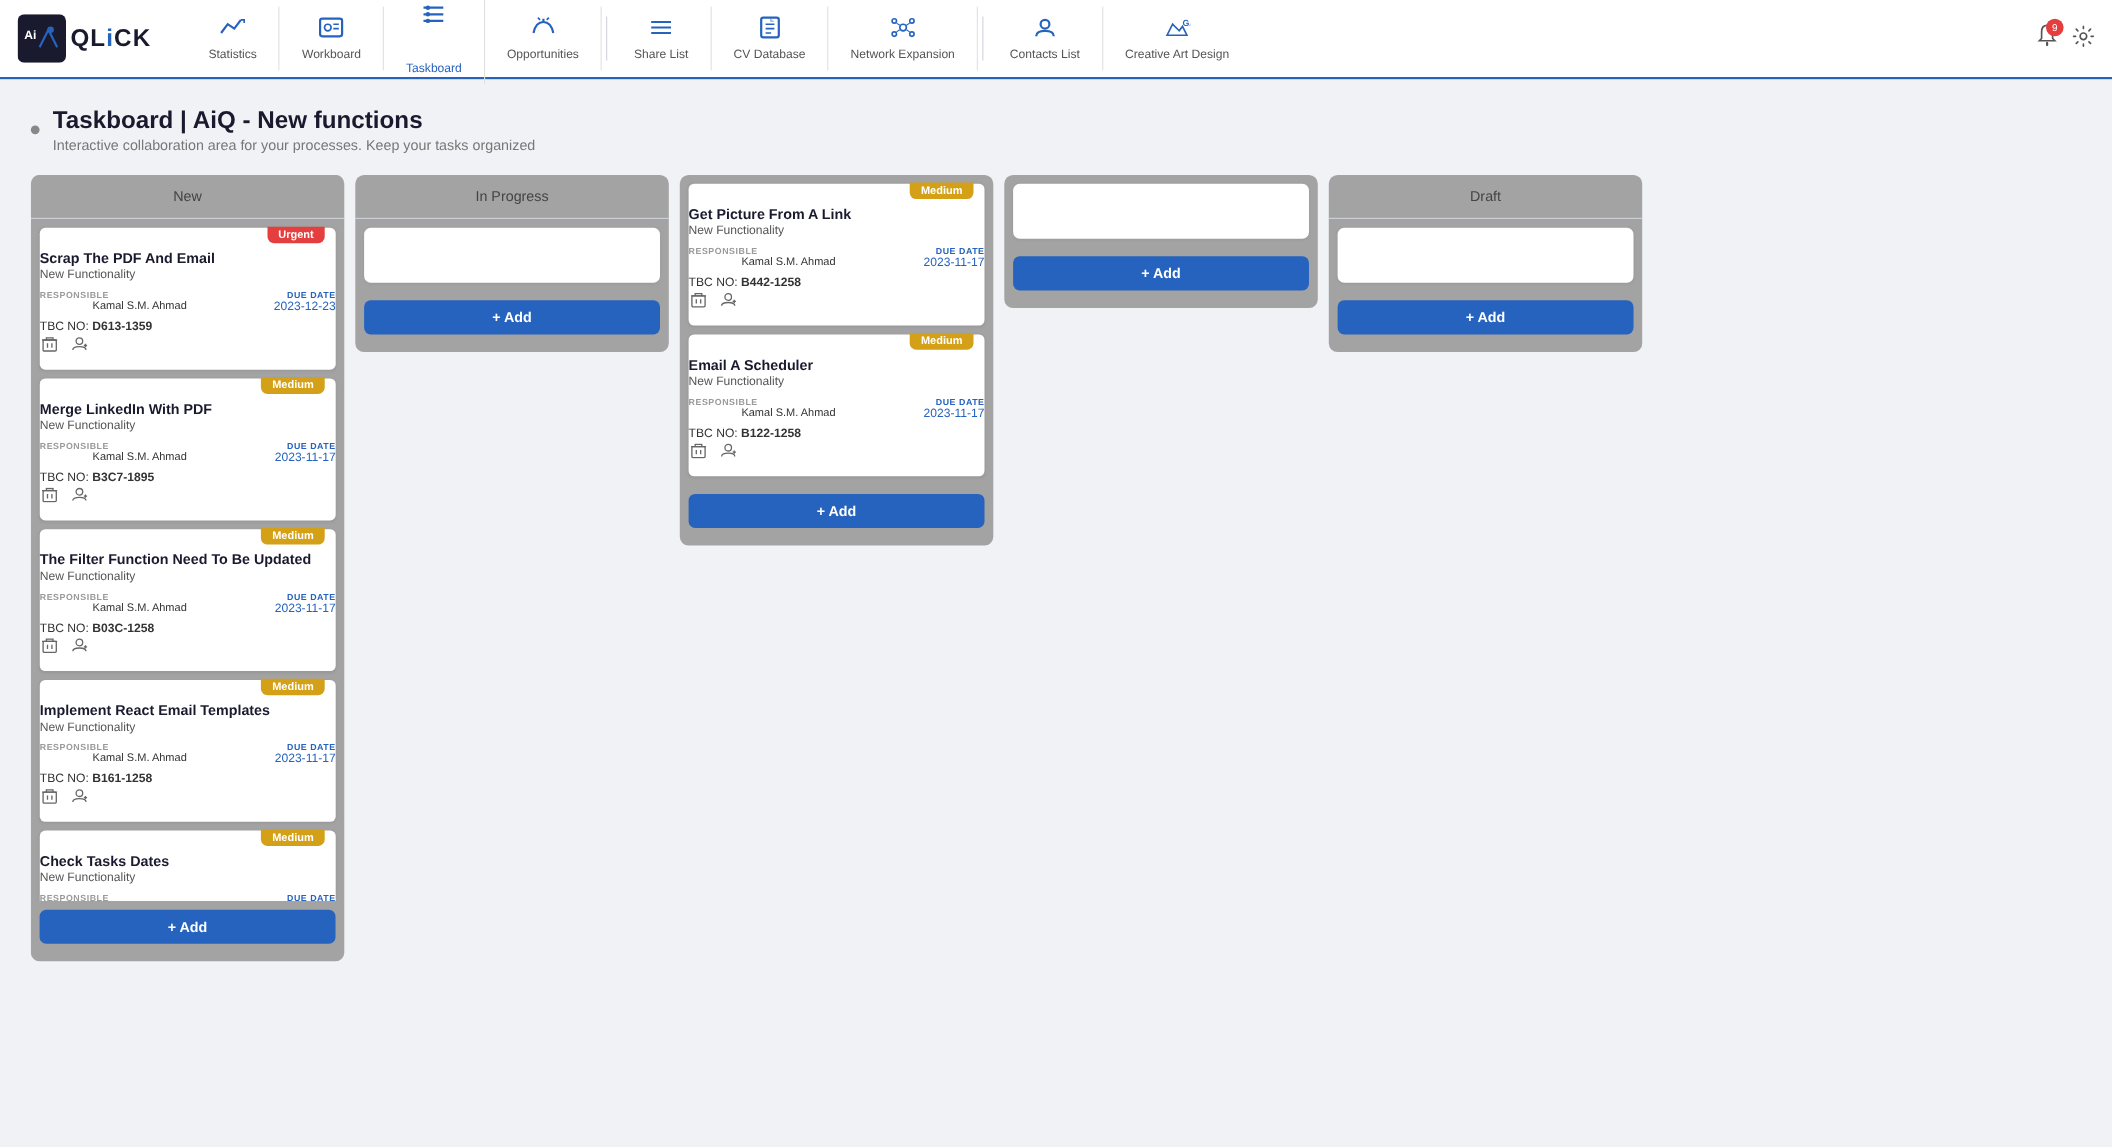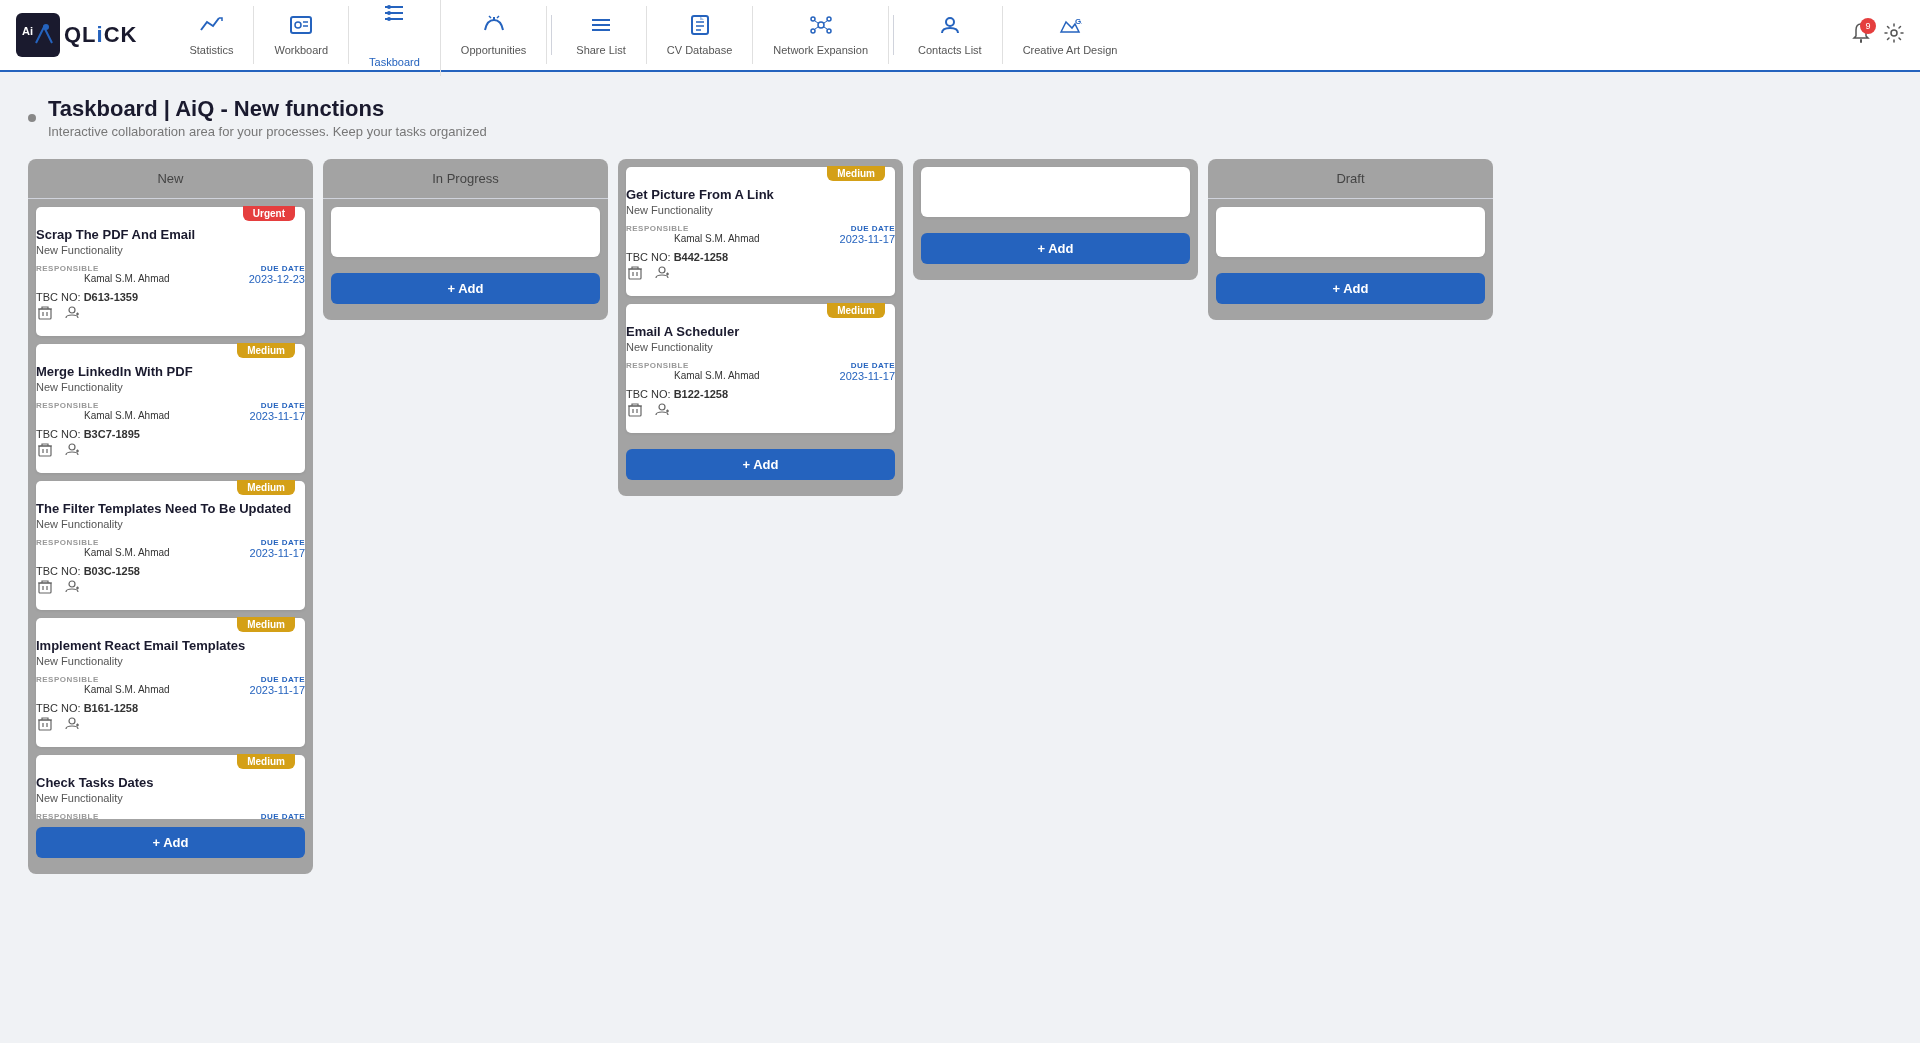--- a/index.html
+++ b/index.html
@@ -484,21 +484,21 @@
                     <circle cx="8" cy="5" r="3" stroke="#666" stroke-width="1.2"></circle>
                     <path d="M2 13 Q2 10 8 10 Q14 10 14 13" stroke="#666" stroke-width="1.2" fill="none"></path>
                     <line x1="12" y1="9" x2="15" y2="9" stroke="#666" stroke-width="1.2"></line>
                     <line x1="13.5" y1="7.5" x2="13.5" y2="10.5" stroke="#666" stroke-width="1.2"></line>
                   </svg></button>
               </div>
             </div>
           </div>
           <div class="task-card">
             <span class="card-badge badge-medium">Medium</span>
-            <div class="card-title">The Filter Templates Need To Be Updated</div>
+            <div class="card-title">The Filter Function Need To Be Updated</div>
             <div class="card-type">New Functionality</div>
             <div class="card-meta">
               <div>
                 <div class="meta-label">RESPONSIBLE</div>
                 <div class="meta-value">Kamal S.M. Ahmad</div>
               </div>
               <div style="text-align: right;">
                 <div class="meta-date-label">DUE DATE</div>
                 <div class="meta-date">2023-11-17</div>
               </div>

